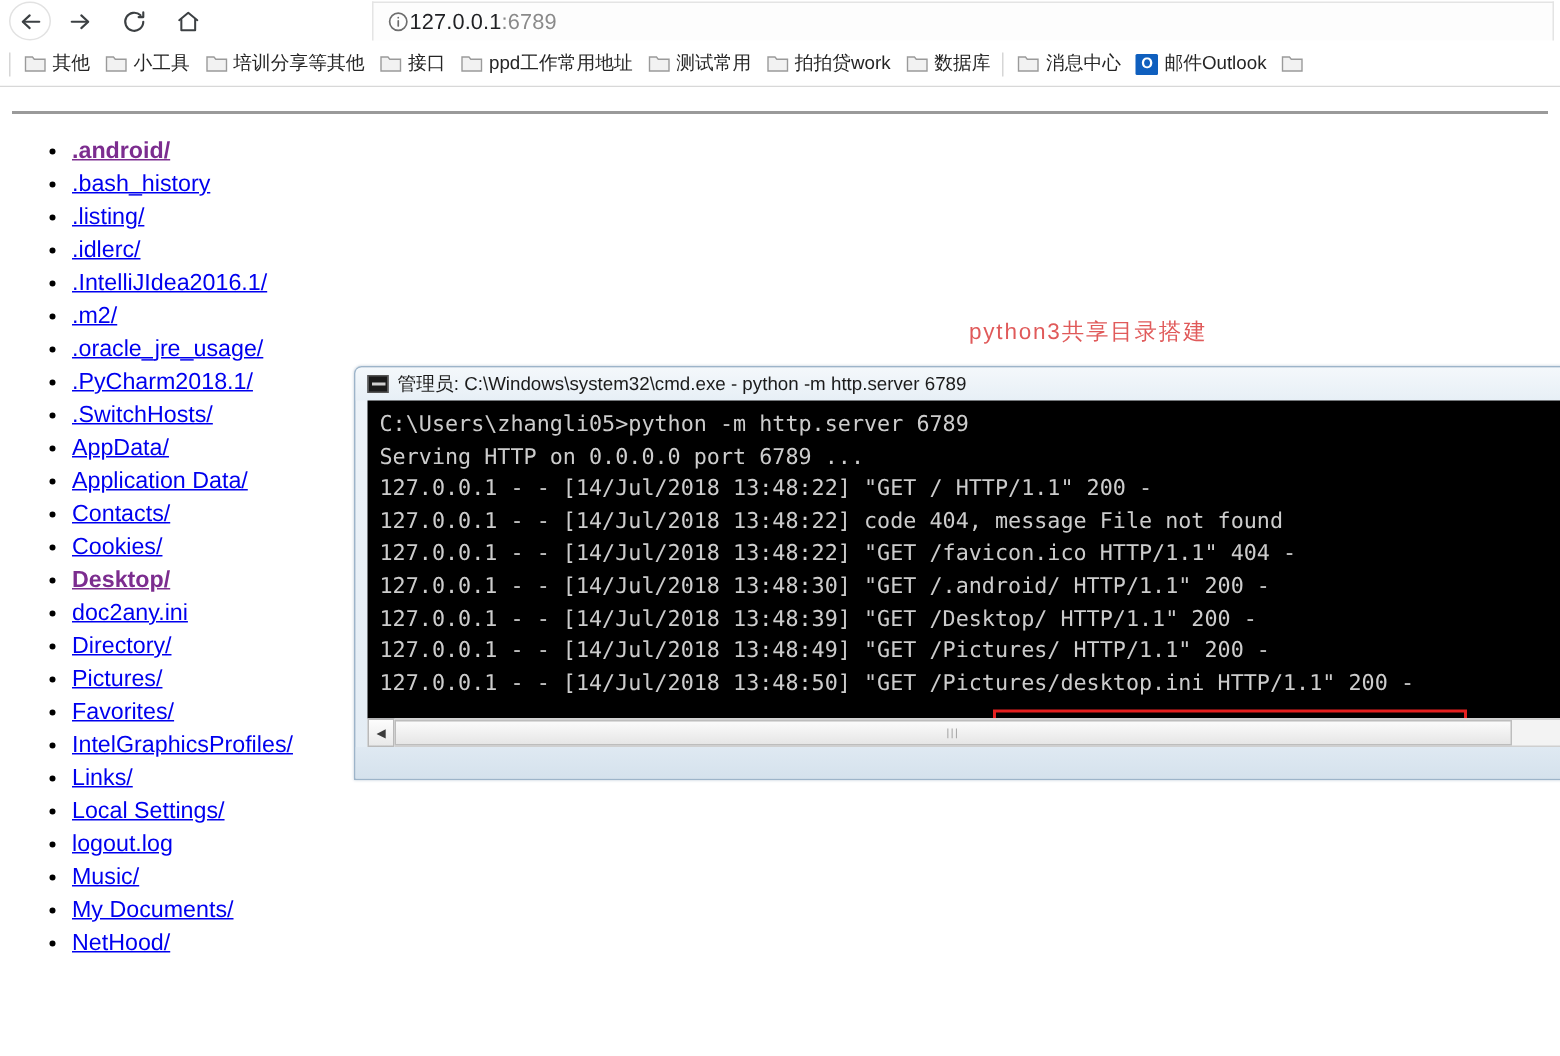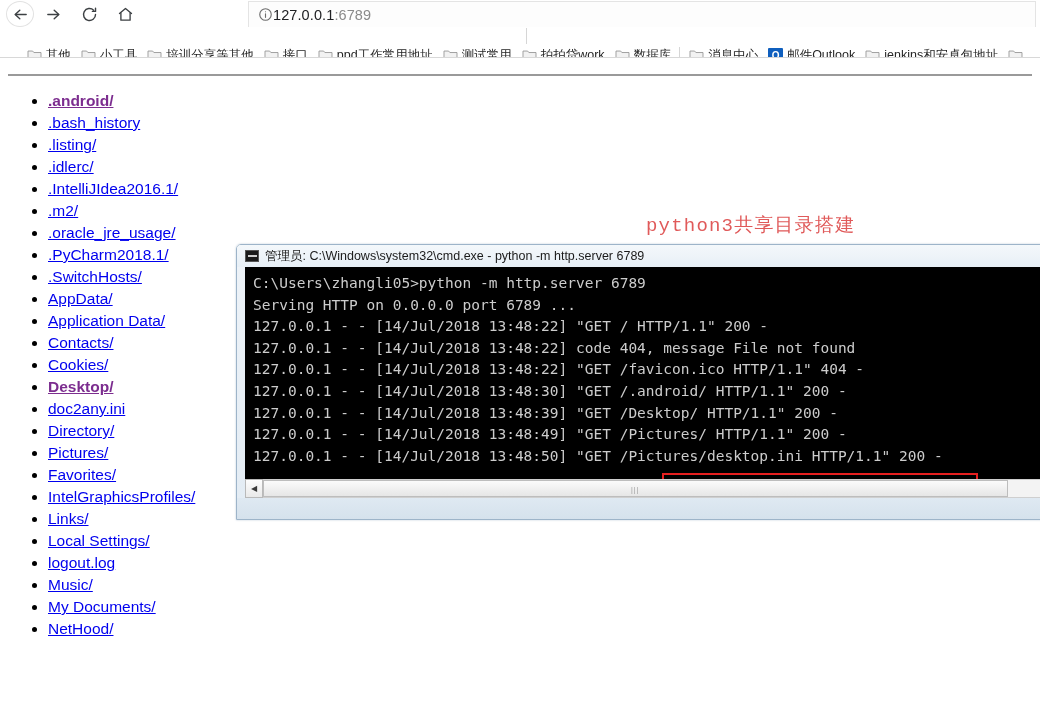--- a/index.html
+++ b/index.html
@@ -55,24 +55,23 @@
     white-space: nowrap;
   }
   #url-port { color: #8a8a8a; }
 
   
   #bookmarks-bar {
     height: 29px;
     display: flex;
     align-items: center;
     background: #ffffff;
-    padding-left: 16px;
+    padding-left: 4px;
     overflow: hidden;
     white-space: nowrap;
-    flex-direction: column;
   }
   .bm-sep {
     width: 1px; height: 16px;
     background: #d6d6d6;
     margin: 0 5px 0 2px;
     flex: 0 0 auto;
   }
   .bookmark {
     display: flex;
     align-items: center;
@@ -136,22 +135,22 @@
     color: #0000ee;
     text-decoration: underline;
     font-size: 15.5px;
   }
   #dir-list li a.visited { color: #7c2d8f; font-weight: bold; }
 
   
   #annotation {
     position: absolute;
     left: 646px; top: 154px;
-    font-family: Liberation Mono, monospace;
-    font-size: 19px;
+    font-family: Liberation Sans, sans-serif;
+    font-size: 15px;
     color: #e05a5a;
     letter-spacing: 1.2px;
     white-space: nowrap;
   }
 
   
   #cmd-window {
     position: absolute;
     left: 236px; top: 186px;
     width: 812px;
@@ -357,26 +356,20 @@
         <div class="bm-sep"></div>
         <div class="bookmark">
           <svg class="bm-icon" width="15" height="13" viewBox="0 0 16 14">
             <path d="M1 2.2h5l1.3 1.6H15v8.4H1z" fill="#f2f2f2" stroke="#9a9a9a" stroke-width="1"></path>
           </svg>
           <span class="bm-label">消息中心</span>
         </div>
         <div class="bookmark">
           <span class="bm-outlook-icon">O</span>
           <span class="bm-label">邮件Outlook</span>
-        </div>
-        <div class="bookmark">
-          <svg class="bm-icon" width="15" height="13" viewBox="0 0 16 14">
-            <path d="M1 2.2h5l1.3 1.6H15v8.4H1z" fill="#f2f2f2" stroke="#9a9a9a" stroke-width="1"></path>
-          </svg>
-          <span class="bm-label">jenkins和安卓包地址</span>
         </div>
         <div class="bookmark">
           <svg class="bm-icon" width="15" height="13" viewBox="0 0 16 14">
             <path d="M1 2.2h5l1.3 1.6H15v8.4H1z" fill="#f2f2f2" stroke="#9a9a9a" stroke-width="1"></path>
           </svg>
           <span class="bm-label"></span>
         </div>
       </div>
   </div>
 </div>

